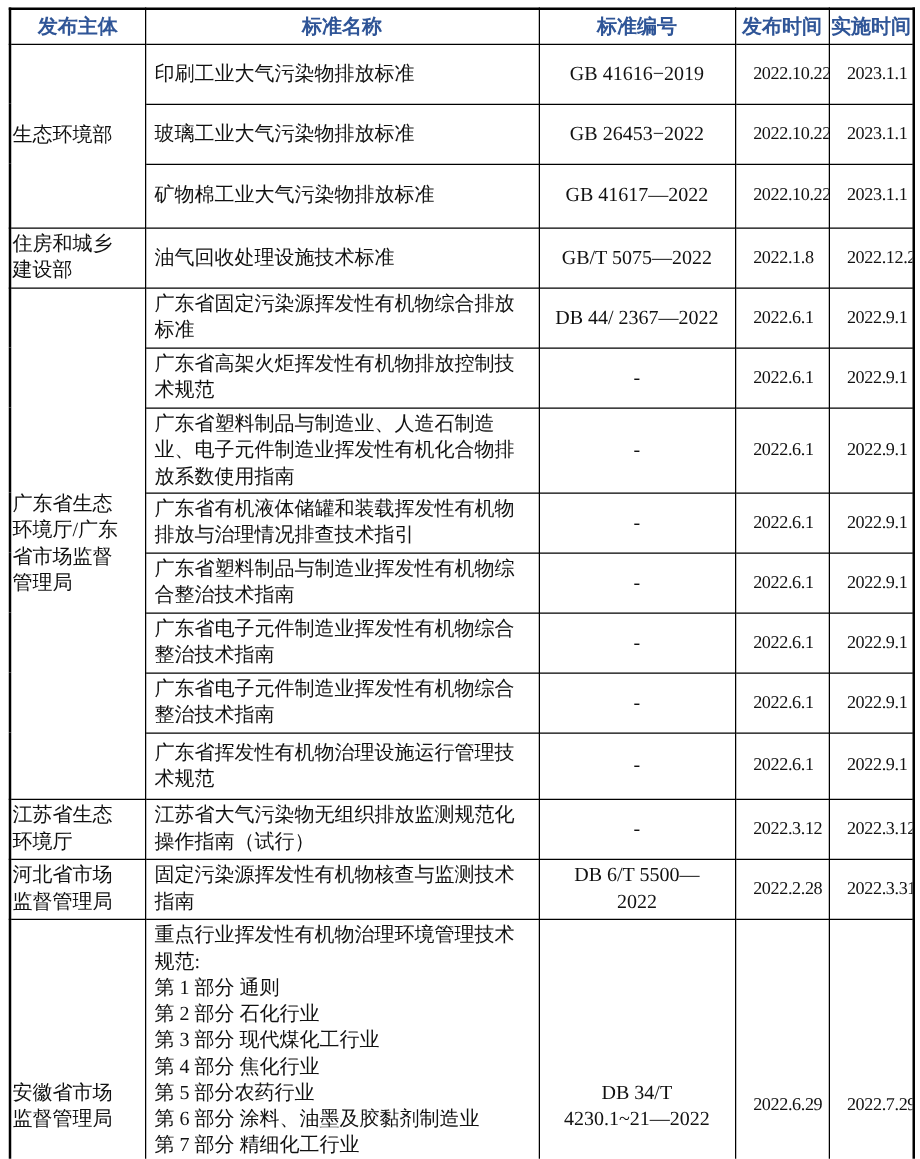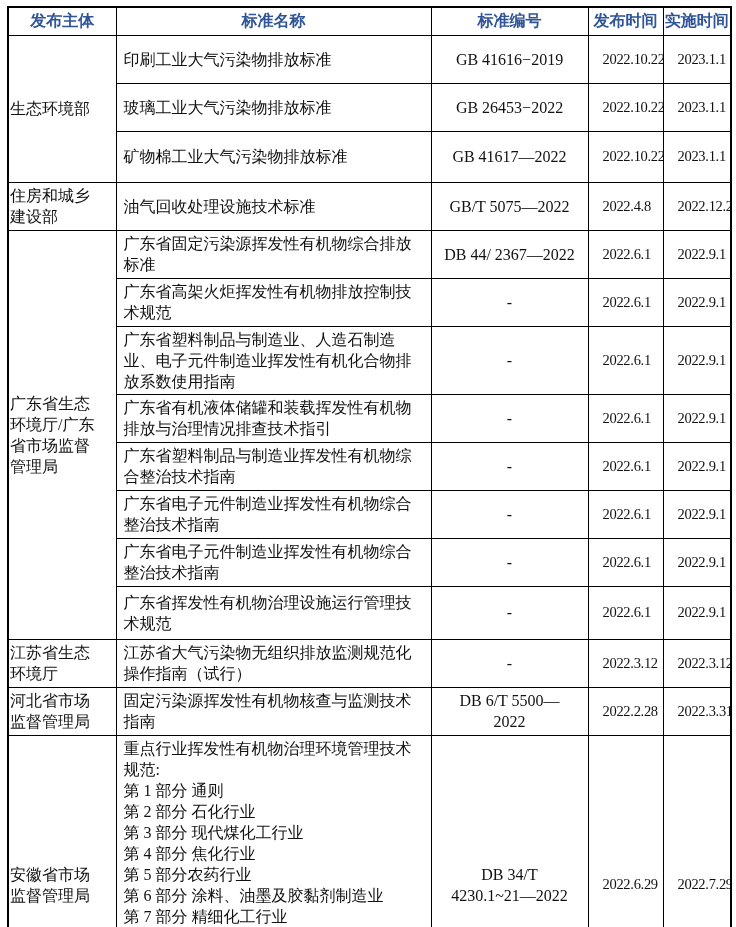--- a/index.html
+++ b/index.html
@@ -95,21 +95,21 @@
         <td class="name">矿物棉工业大气污染物排放标准</td>
         <td class="code">GB 41617—2022</td>
         <td class="date">2022.10.22</td>
         <td class="date">2023.1.1</td>
       </tr>
       <tr style="height:40px">
         <td class="pub">住房和城乡
 建设部</td>
         <td class="name">油气回收处理设施技术标准</td>
         <td class="code">GB/T 5075—2022</td>
-        <td class="date">2022.4.8</td>
+        <td class="date">2022.1.8</td>
         <td class="date">2022.12.2</td>
       </tr>
       <tr style="height:44px">
         <td class="pub" rowspan="8">广东省生态
 环境厅/广东
 省市场监督
 管理局</td>
         <td class="name">广东省固定污染源挥发性有机物综合排放标准</td>
         <td class="code">DB 44/ 2367—2022</td>
         <td class="date">2022.6.1</td>

